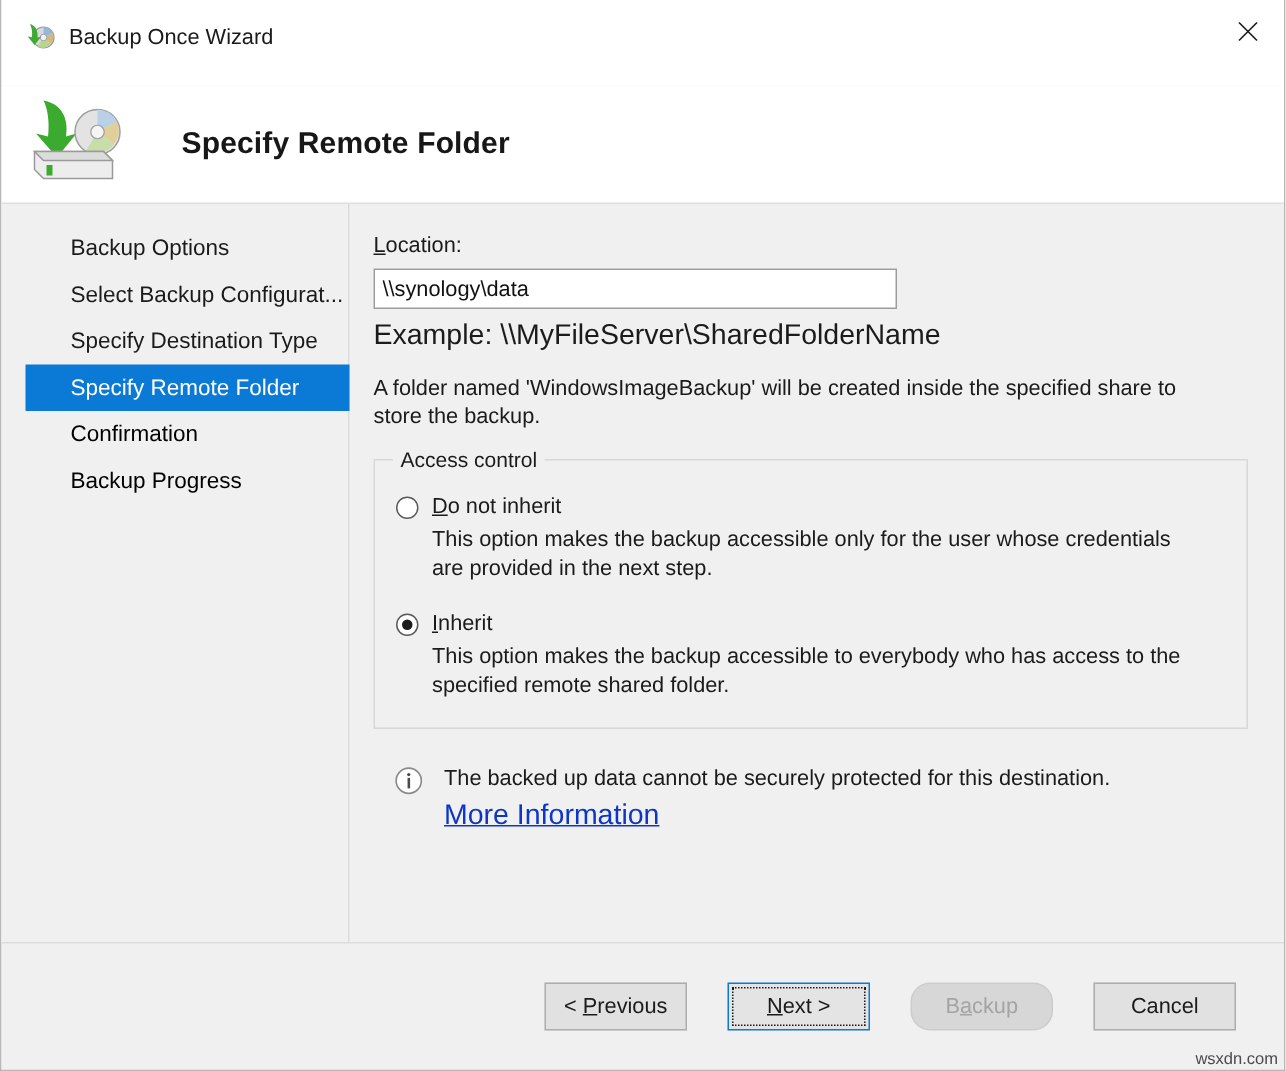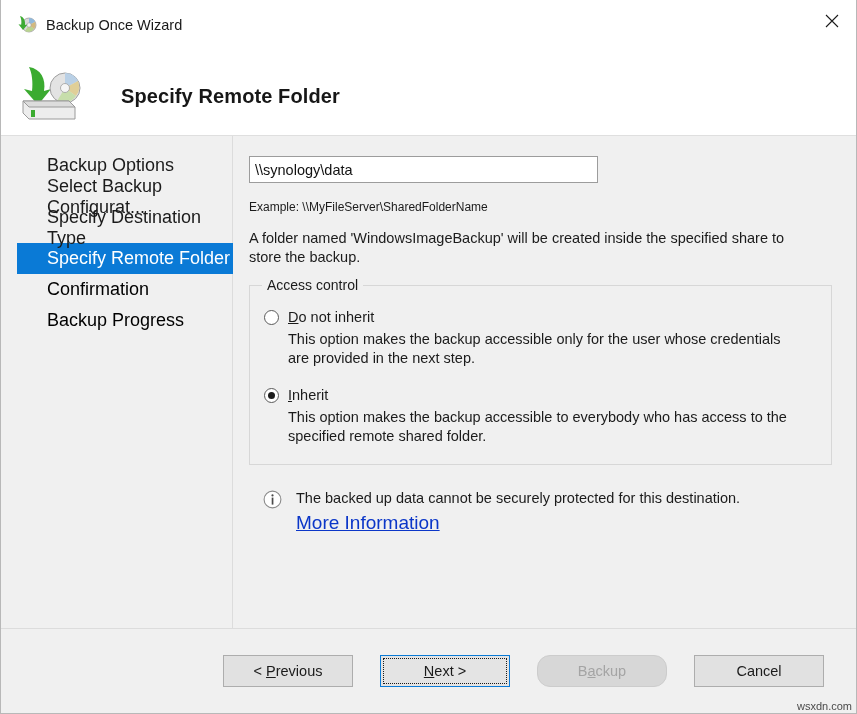--- a/index.html
+++ b/index.html
@@ -108,21 +108,21 @@
     background: #f0f0f0;
     border-right: 1px solid #dcdcdc;
     padding-top: 14px;
     box-sizing: border-box;
   }
   .side-item {
     height: 31px;
     display: flex;
     align-items: center;
     padding-left: 30px;
-    font-size: 18px;
+    font-size: 15px;
     color: #1b1b1b;
     box-sizing: border-box;
     margin: 0 0 0 16px;
     width: 216px;
     cursor: default;
   }
   .side-item.active {
     background: #0a7ad6;
     color: #ffffff;
   }
@@ -152,23 +152,23 @@
     box-sizing: border-box;
     border: 1px solid #9c9c9c;
     background: #ffffff;
     font-family: "Liberation Sans", sans-serif;
     font-size: 14.5px;
     color: #111111;
     padding: 0 5px;
     outline: none;
   }
   .example-line {
-    font-size: 12px;
-    color: #1b1b1b;
-    margin-top: 17px;
+    font-size: 19px;
+    color: #1b1b1b;
+    margin-top: 7px;
   }
   .note-line {
     font-size: 14.5px;
     color: #1b1b1b;
     line-height: 19px;
     margin-top: 15px;
     max-width: 568px;
   }
 
   
@@ -268,21 +268,21 @@
     border-top: 1px solid #dcdcdc;
     background: #f0f0f0;
     display: flex;
     align-items: center;
     justify-content: flex-end;
     padding-right: 32px;
     gap: 27px;
     box-sizing: border-box;
   }
   .btn {
-    width: 130px;
+    width: 95px;
     height: 32px;
     box-sizing: border-box;
     border: 1px solid #adadad;
     background: #e1e1e1;
     font-family: "Liberation Sans", sans-serif;
     font-size: 14.5px;
     color: #1b1b1b;
     cursor: pointer;
     position: relative;
     padding: 0;
@@ -381,20 +381,21 @@
       <div class="side-item disabled">
         <span>Confirmation</span>
       </div>
       <div class="side-item disabled">
         <span>Backup Progress</span>
       </div>
     </div>
 
     <div class="content">
 
+      <div class="label-location"><span class="acc">L</span><span>ocation:</span></div>
 
       <input class="location-input" type="text" value="\\synology\data" style="">
 
       <div class="example-line">Example: \\MyFileServer\SharedFolderName</div>
 
       <div class="note-line">A folder named 'WindowsImageBackup' will be created inside the specified share to store the backup.</div>
 
       <div class="groupbox">
         <span class="groupbox-title">Access control</span>
 

